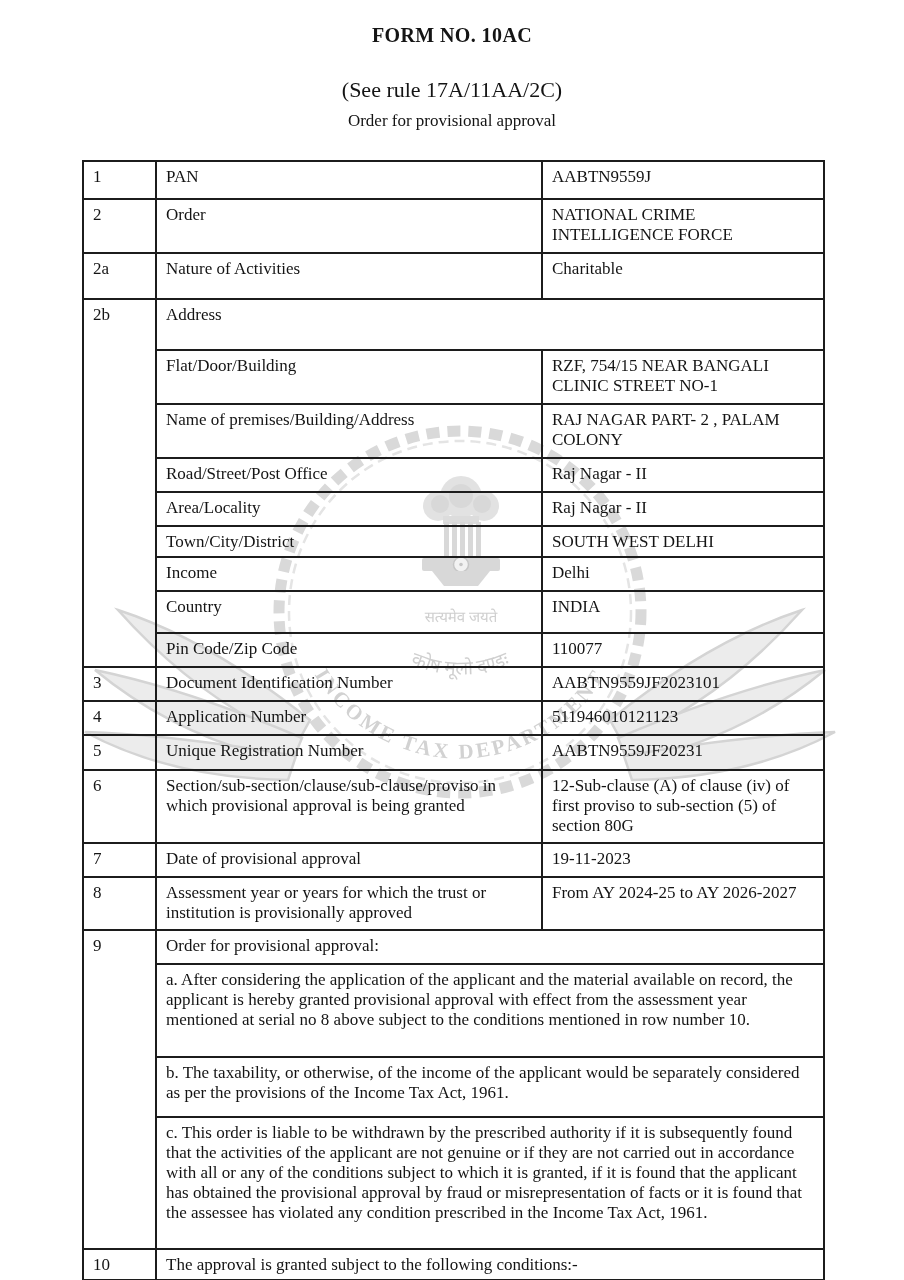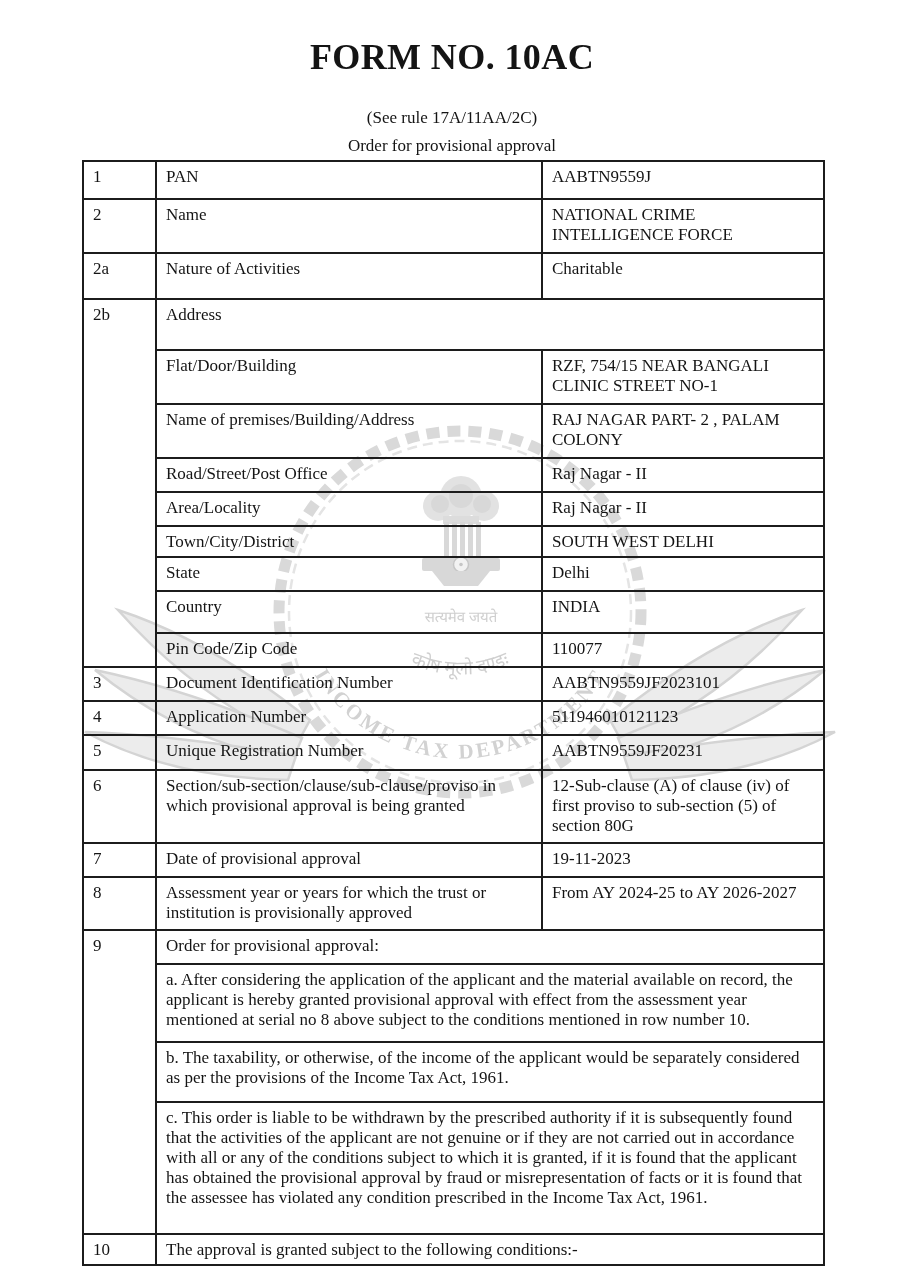--- a/index.html
+++ b/index.html
@@ -6,22 +6,22 @@
   .page{
     position:relative;
     width:904px;
     height:1280px;
     background:#ffffff;
     font-family:"Liberation Serif", serif;
     color:#141414;
     overflow:hidden;
   }
   .doc-header{position:absolute;top:0;left:0;width:100%;text-align:center;}
-  .form-title{margin:36px 0 0 0;font-size:36px;font-weight:bold;letter-spacing:.4px;}
-  .rule-line{margin:30px 0 0 0;font-size:17px;}
+  .form-title{margin:24px 0 0 0;font-size:20px;font-weight:bold;letter-spacing:.4px;}
+  .rule-line{margin:30px 0 0 0;font-size:22px;}
   .order-line{margin:8px 0 0 0;font-size:17px;}
 
   .watermark{position:absolute;left:50px;top:370px;pointer-events:none;}
   .wm-arc{font-family:"Liberation Serif", serif;font-weight:bold;fill:#d2d2d2;}
   .wm-hindi{font-family:"Liberation Serif", serif;fill:#cfcfcf;}
 
   table.form{
     position:absolute;left:82px;top:160px;
     width:741px;border-collapse:collapse;table-layout:fixed;
     font-size:17px;line-height:1.18;background:transparent;
@@ -103,21 +103,21 @@
         <col style="width:282px">
     </colgroup>
     <tbody>
       <tr style="height:38px">
         <td class="sn">1</td>
         <td>PAN</td>
         <td>AABTN9559J</td>
       </tr>
       <tr style="height:54px">
         <td class="sn">2</td>
-        <td>Name</td>
+        <td>Order</td>
         <td>NATIONAL CRIME INTELLIGENCE FORCE</td>
       </tr>
       <tr style="height:46px">
         <td class="sn">2a</td>
         <td>Nature of Activities</td>
         <td>Charitable</td>
       </tr>
       <tr style="height:51px">
         <td class="sn" rowspan="9">2b</td>
         <td colspan="2">Address</td>
@@ -136,21 +136,21 @@
       </tr>
       <tr style="height:34px">
         <td>Area/Locality</td>
         <td>Raj Nagar - II</td>
       </tr>
       <tr style="height:22px">
         <td>Town/City/District</td>
         <td>SOUTH WEST DELHI</td>
       </tr>
       <tr style="height:34px">
-        <td>State</td>
+        <td>Income</td>
         <td>Delhi</td>
       </tr>
       <tr style="height:42px">
         <td>Country</td>
         <td>INDIA</td>
       </tr>
       <tr style="height:34px">
         <td>Pin Code/Zip Code</td>
         <td>110077</td>
       </tr>
@@ -181,21 +181,21 @@
       </tr>
       <tr style="height:53px">
         <td class="sn">8</td>
         <td>Assessment year or years for which the trust or institution is provisionally approved</td>
         <td>From AY 2024-25 to AY 2026-2027</td>
       </tr>
       <tr style="height:34px">
         <td class="sn" rowspan="4">9</td>
         <td colspan="2">Order for provisional approval:</td>
       </tr>
-      <tr style="height:78px">
+      <tr style="height:93px">
         <td colspan="2" class="clause-cell">a. After considering the application of the applicant and the material available on record, the applicant is hereby granted provisional approval with effect from the assessment year mentioned at serial no 8 above subject to the conditions mentioned in row number 10.</td>
       </tr>
       <tr style="height:60px">
         <td colspan="2" class="clause-cell">b. The taxability, or otherwise, of the income of the applicant would be separately considered as per the provisions of the Income Tax Act, 1961.</td>
       </tr>
       <tr style="height:132px">
         <td colspan="2" class="clause-cell">c. This order is liable to be withdrawn by the prescribed authority if it is subsequently found that the activities of the applicant are not genuine or if they are not carried out in accordance with all or any of the conditions subject to which it is granted, if it is found that the applicant has obtained the provisional approval by fraud or misrepresentation of facts or it is found that the assessee has violated any condition prescribed in the Income Tax Act, 1961.</td>
       </tr>
       <tr style="height:26px">
         <td class="sn">10</td>

